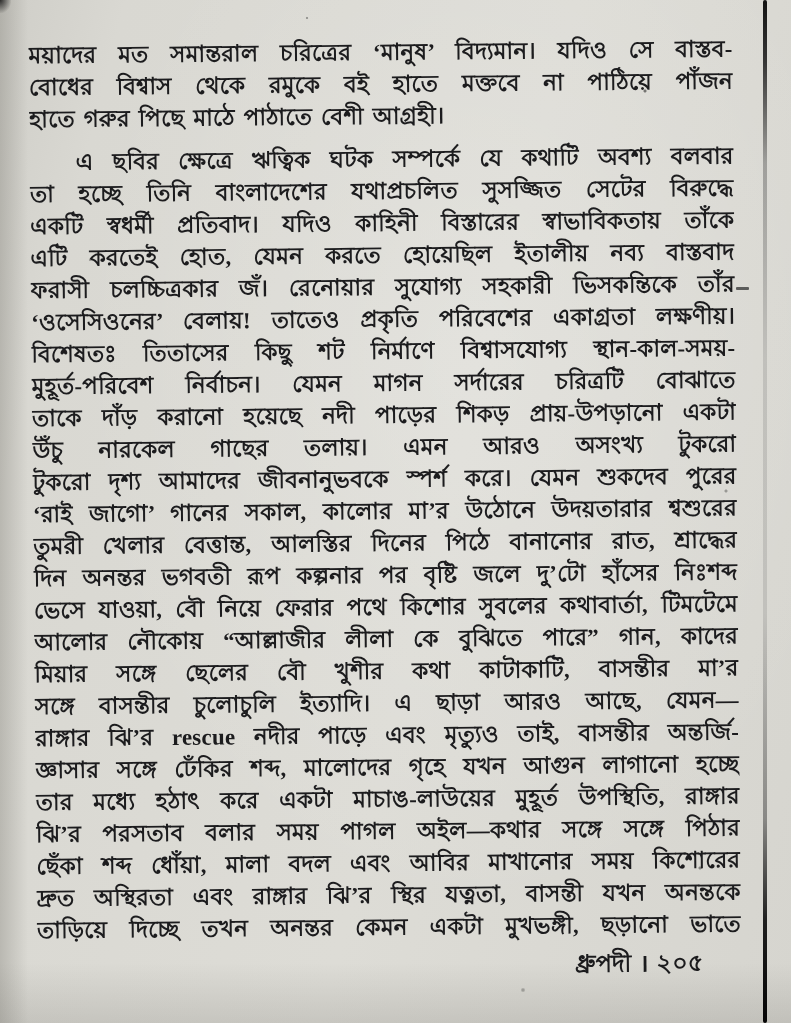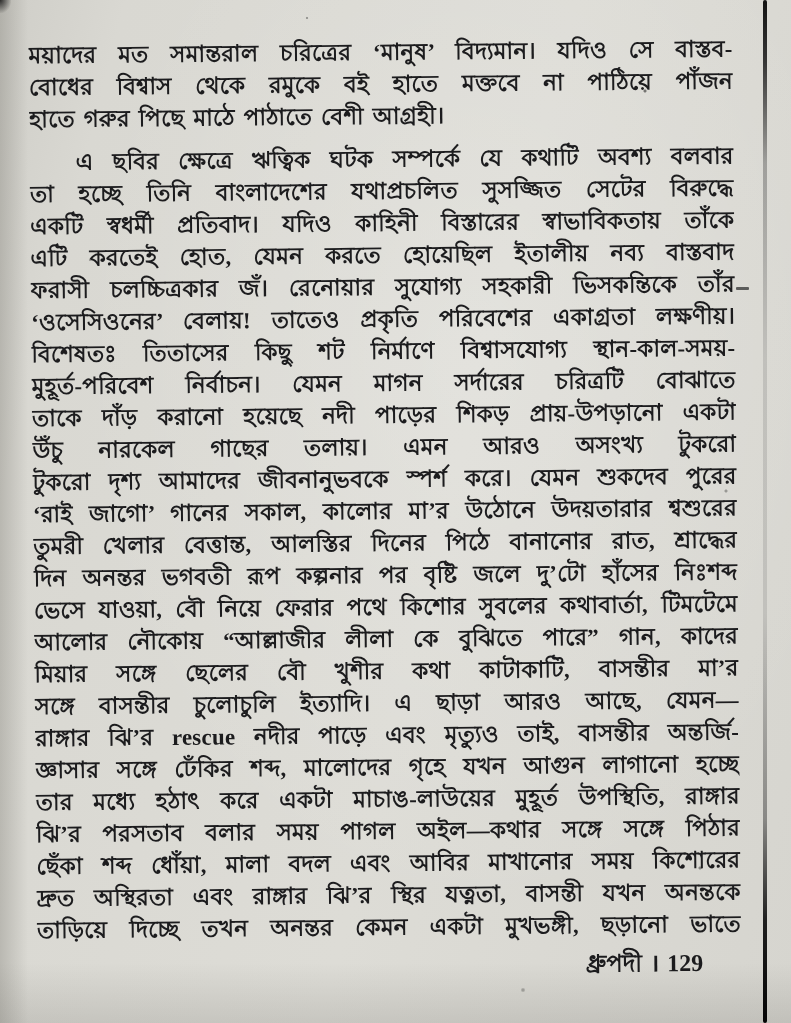--- a/index.html
+++ b/index.html
@@ -153,18 +153,18 @@
           <div class="line">রাঙ্গার ঝি’র rescue নদীর পাড়ে এবং মৃত্যুও তাই, বাসন্তীর অন্তর্জি-</div>
           <div class="line">জ্ঞাসার সঙ্গে ঢেঁকির শব্দ, মালোদের গৃহে যখন আগুন লাগানো হচ্ছে</div>
           <div class="line">তার মধ্যে হঠাৎ করে একটা মাচাঙ-লাউয়ের মুহূর্ত উপস্থিতি, রাঙ্গার</div>
           <div class="line">ঝি’র পরসতাব বলার সময় পাগল অইল—কথার সঙ্গে সঙ্গে পিঠার</div>
           <div class="line">ছেঁকা শব্দ ধোঁয়া, মালা বদল এবং আবির মাখানোর সময় কিশোরের</div>
           <div class="line">দ্রুত অস্থিরতা এবং রাঙ্গার ঝি’র স্থির যত্নতা, বাসন্তী যখন অনন্তকে</div>
           <div class="line">তাড়িয়ে দিচ্ছে তখন অনন্তর কেমন একটা মুখভঙ্গী, ছড়ানো ভাতে</div>
         </div>
       </div>
     <div class="page-footer">
-      <span>ধ্রুপদী</span><span class="divider">।</span><span>129</span>
+      <span>ধ্রুপদী</span><span class="divider">।</span><span>২০৫</span>
     </div>
   </div>
 
   <div class="edge-line-right"></div>
 </div>
 
 </body></html>

